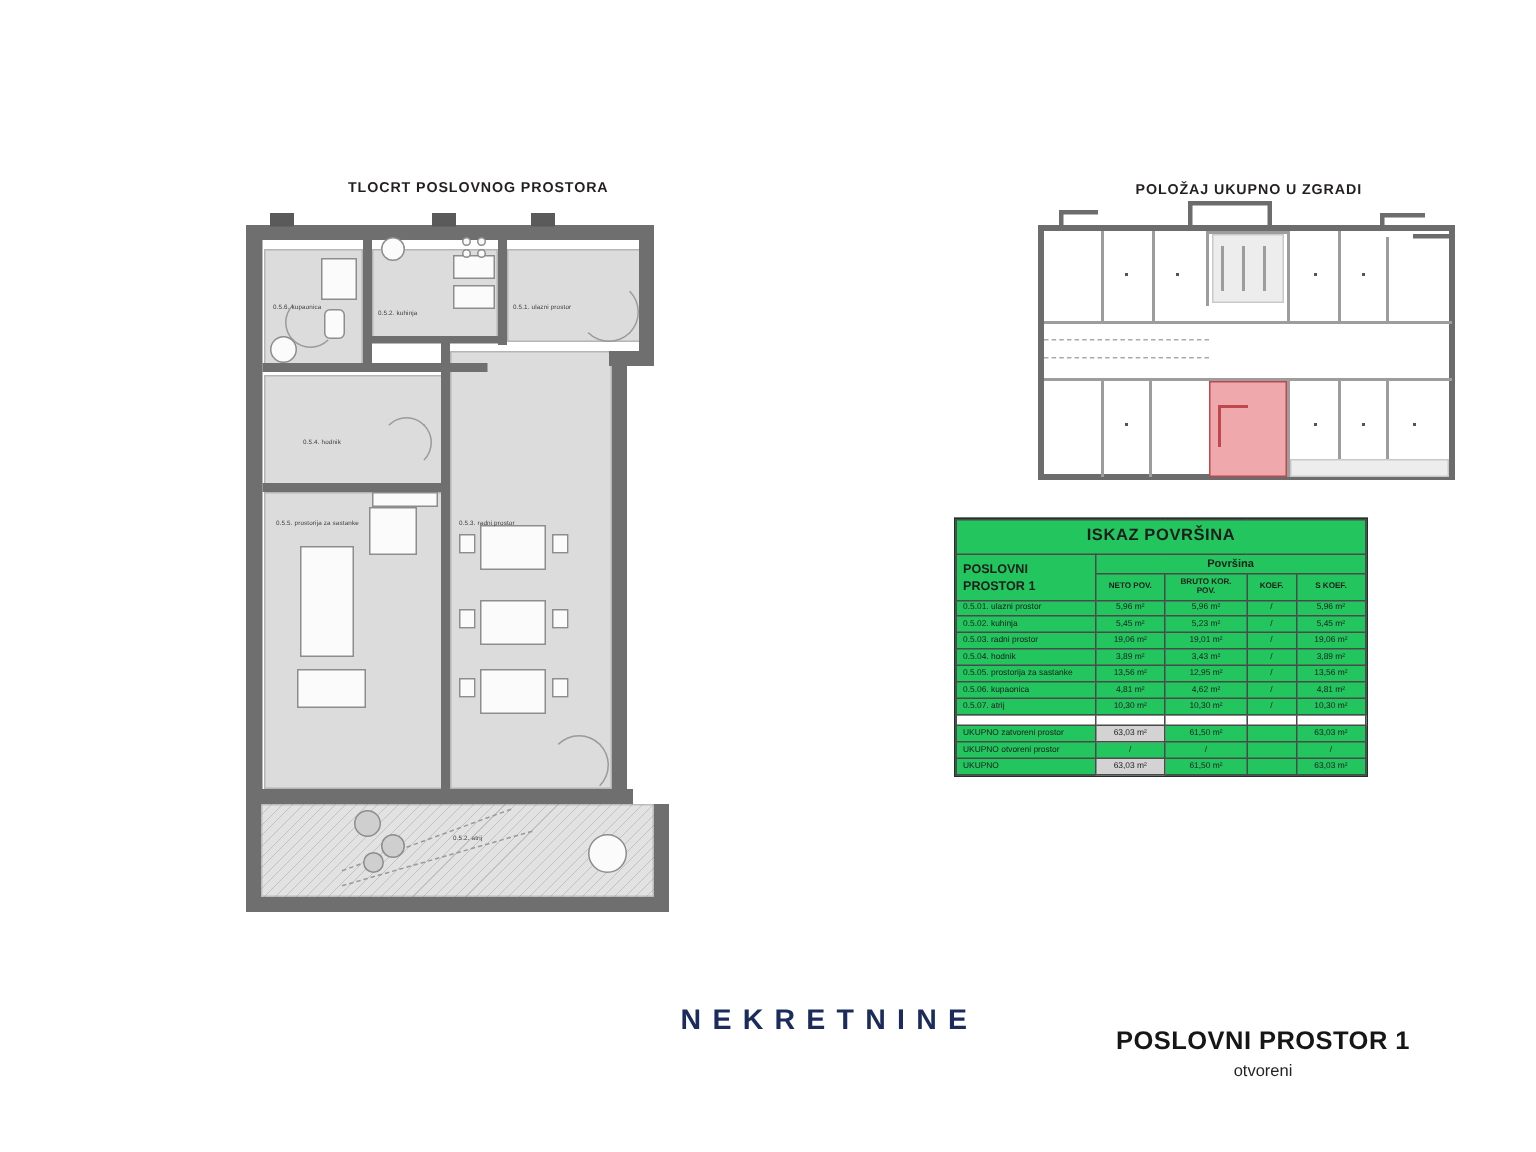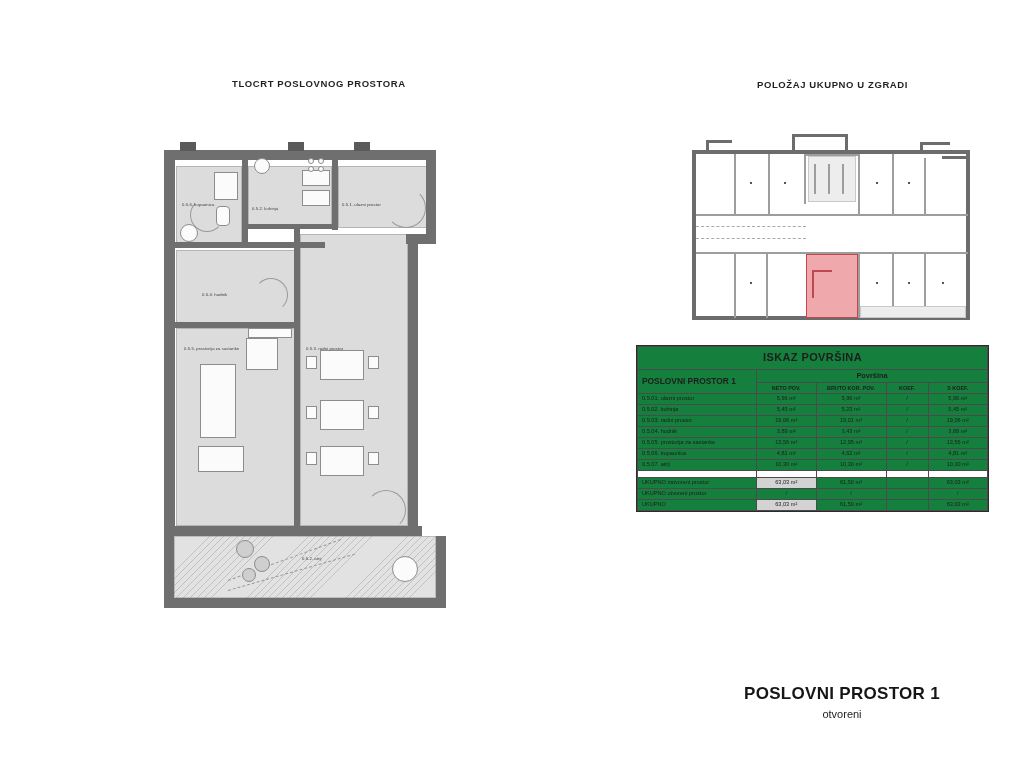--- a/index.html
+++ b/index.html
@@ -14,20 +14,21 @@
   }
 
   
   .hdr {
     position: absolute;
     font-size: 9.5px;
     font-weight: bold;
     letter-spacing: 0.6px;
     color: #231f20;
     white-space: nowrap;
+    margin-top: 42px;
   }
   #hdr-left  { left: 232px; top: 78px; }
   #hdr-right { left: 757px; top: 79px; }
 
   
   #plan {
     position: absolute;
     left: 150px; top: 128px;
     width: 300px; height: 480px;
   }
@@ -89,23 +90,23 @@
     position: absolute;
     background: #efa8ab;
     border: 0.8px solid #c0474d;
   }
   .kp-dash { position: absolute; border-top: 0.5px dashed #a9a9a9; }
 
   
   #areatable {
     position: absolute;
     left: 636px; top: 345px;
-    width: 353px;
+    width: 276px;
     border: 1px solid #2b2b2b;
-    background: #15803d;
+    background: #22c55e;
   }
   #areatable table {
     border-collapse: collapse;
     width: 100%;
     font-size: 5.6px;
   }
   #areatable td, #areatable th {
     border: 0.5px solid #4a4a4a;
     padding: 1.5px 3px;
     text-align: center;
@@ -404,18 +405,19 @@
         <td class="greycell">63,03 m²</td>
         <td>61,50 m²</td>
         <td></td>
         <td>63,03 m²</td>
       </tr>
     </tbody>
   </table>
 </div>
 
 <div id="logo">
+  <div class="l2">NEKRETNINE</div>
 </div>
 
 <div id="footer-title">
   <div class="ft1">POSLOVNI PROSTOR 1</div>
   <div class="ft2">otvoreni</div>
 </div>
 
 </body></html>

